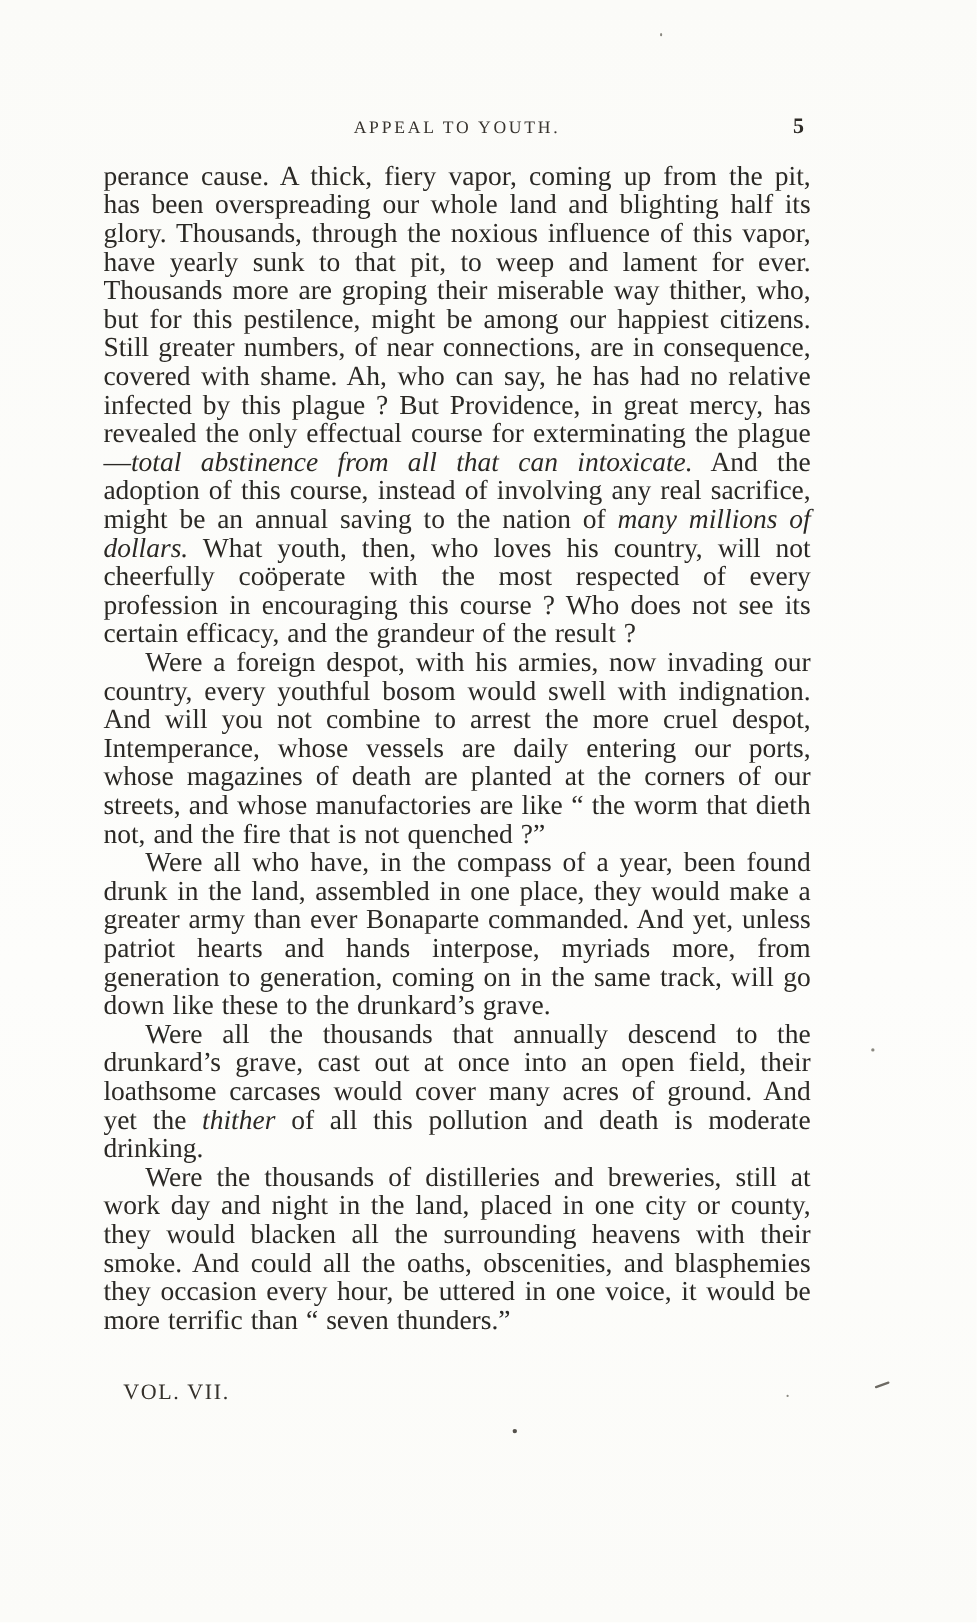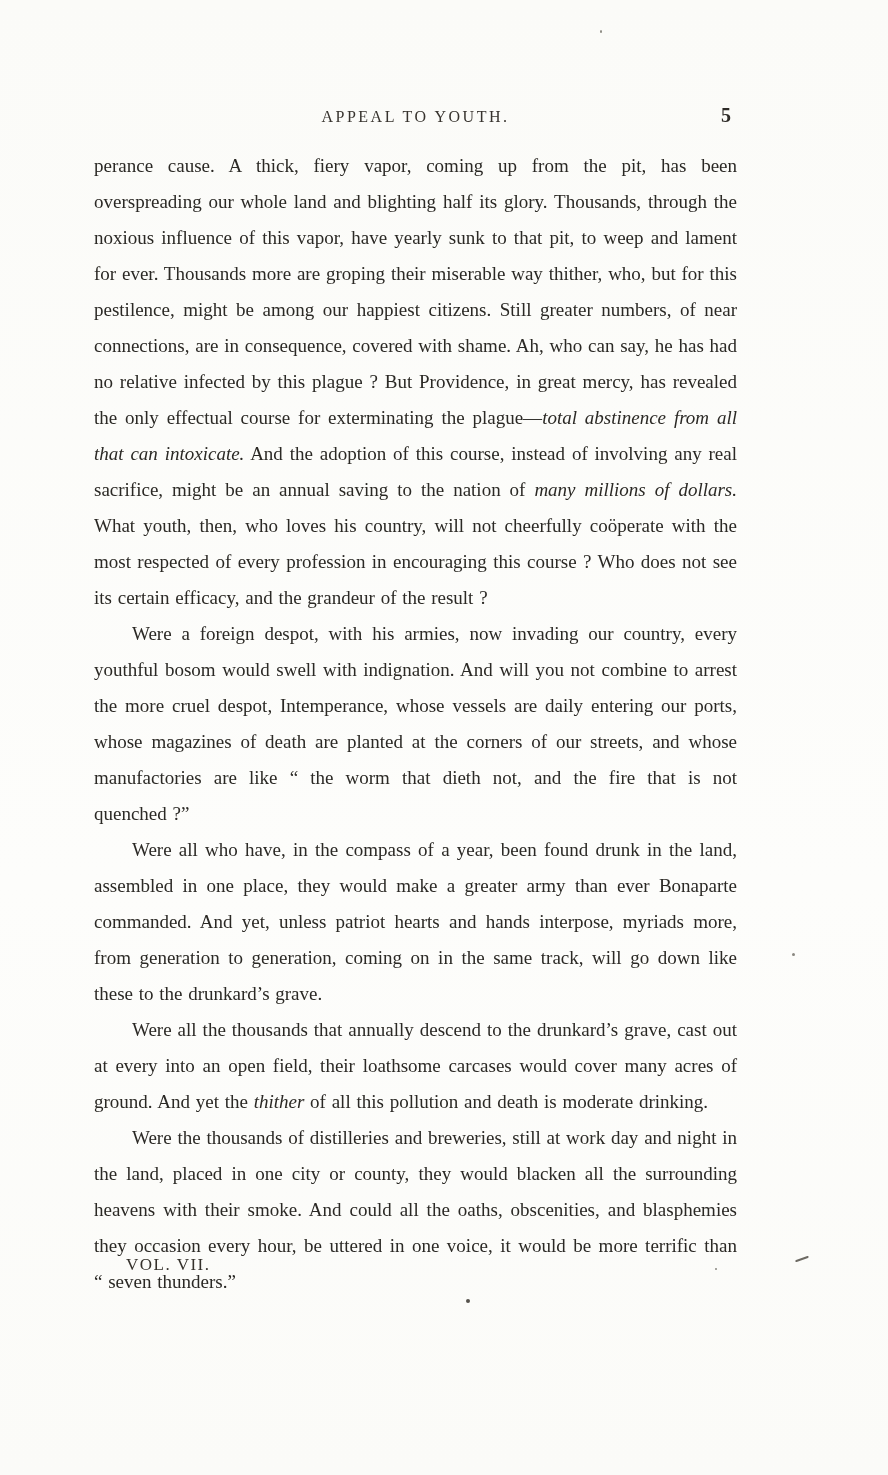--- a/index.html
+++ b/index.html
@@ -44,41 +44,41 @@
     color: #2e2b27;
   }
 
   
   .body-text {
     position: absolute;
     top: 148px;
     left: 94px;
     width: 643px;
     text-align: justify;
-    font-size: 19px;
-    line-height: 36px;
+    font-size: 25px;
+    line-height: 26px;
     word-spacing: 1px;
   }
   .para {
     margin: 0;
     text-indent: 38px;
   }
   .para.first {
     text-indent: 0;
   }
   .italic {
     font-style: italic;
   }
 
   
   .footer {
     position: absolute;
-    left: 126px;
+    left: 112px;
     top: 1255px;
-    font-size: 17px;
+    font-size: 20px;
     letter-spacing: 1.5px;
     color: #35312b;
   }
 
   
   .speck {
     position: absolute;
     background: #8a8880;
     border-radius: 50%;
   }
@@ -106,21 +106,21 @@
   </div>
 
   <div class="body-text">
 
     <p class="para first"><span>perance cause. A thick, fiery vapor, coming up from the pit, has been overspreading our whole land and blighting half its glory. Thousands, through the noxious influence of this vapor, have yearly sunk to that pit, to weep and lament for ever. Thousands more are groping their miserable way thither, who, but for this pestilence, might be among our happiest citizens. Still greater numbers, of near connections, are in consequence, covered with shame. Ah, who can say, he has had no relative infected by this plague&nbsp;? But Providence, in great mercy, has revealed the only effectual course for exterminating the plague—</span><span class="italic">total abstinence from all that can intoxicate.</span><span> And the adoption of this course, instead of involving any real sacrifice, might be an annual saving to the nation of </span><span class="italic">many millions of dollars.</span><span> What youth, then, who loves his country, will not cheerfully coöperate with the most respected of every profession in encouraging this course&nbsp;? Who does not see its certain efficacy, and the grandeur of the result&nbsp;?</span></p>
 
     <p class="para"><span>Were a foreign despot, with his armies, now invading our country, every youthful bosom would swell with indignation. And will you not combine to arrest the more cruel despot, Intemperance, whose vessels are daily entering our ports, whose magazines of death are planted at the corners of our streets, and whose manufactories are like “&nbsp;the worm that dieth not, and the fire that is not quenched&nbsp;?”</span></p>
 
     <p class="para"><span>Were all who have, in the compass of a year, been found drunk in the land, assembled in one place, they would make a greater army than ever Bonaparte commanded. And yet, unless patriot hearts and hands interpose, myriads more, from generation to generation, coming on in the same track, will go down like these to the drunkard’s grave.</span></p>
 
-    <p class="para"><span>Were all the thousands that annually descend to the drunkard’s grave, cast out at every into an open field, their loathsome carcases would cover many acres of ground. And yet the </span><span class="italic">thither</span><span> of all this pollution and death is moderate drinking.</span></p>
+    <p class="para"><span>Were all the thousands that annually descend to the drunkard’s grave, cast out at once into an open field, their loathsome carcases would cover many acres of ground. And yet the </span><span class="italic">thither</span><span> of all this pollution and death is moderate drinking.</span></p>
 
     <p class="para"><span>Were the thousands of distilleries and breweries, still at work day and night in the land, placed in one city or county, they would blacken all the surrounding heavens with their smoke. And could all the oaths, obscenities, and blasphemies they occasion every hour, be uttered in one voice, it would be more terrific than “&nbsp;seven thunders.”</span></p>
 
   </div>
 
   <div class="footer">VOL. VII.</div>
 
   <div class="speck s1"></div>
   <div class="speck s2"></div>
   <div class="speck s3"></div>

